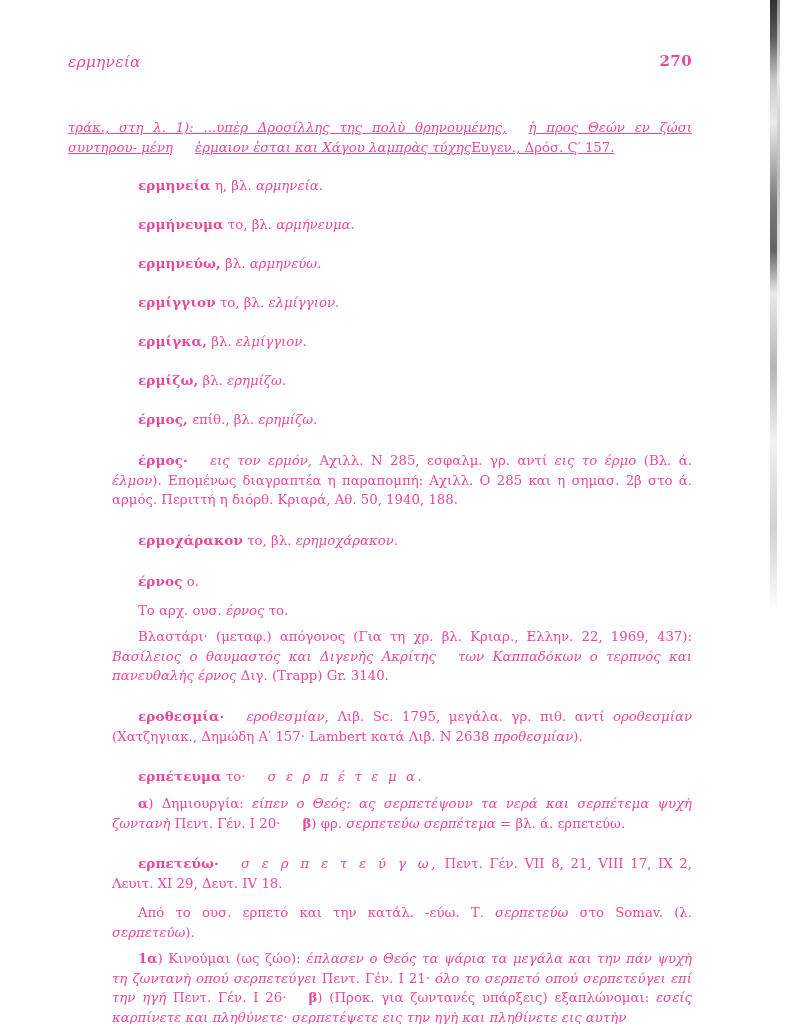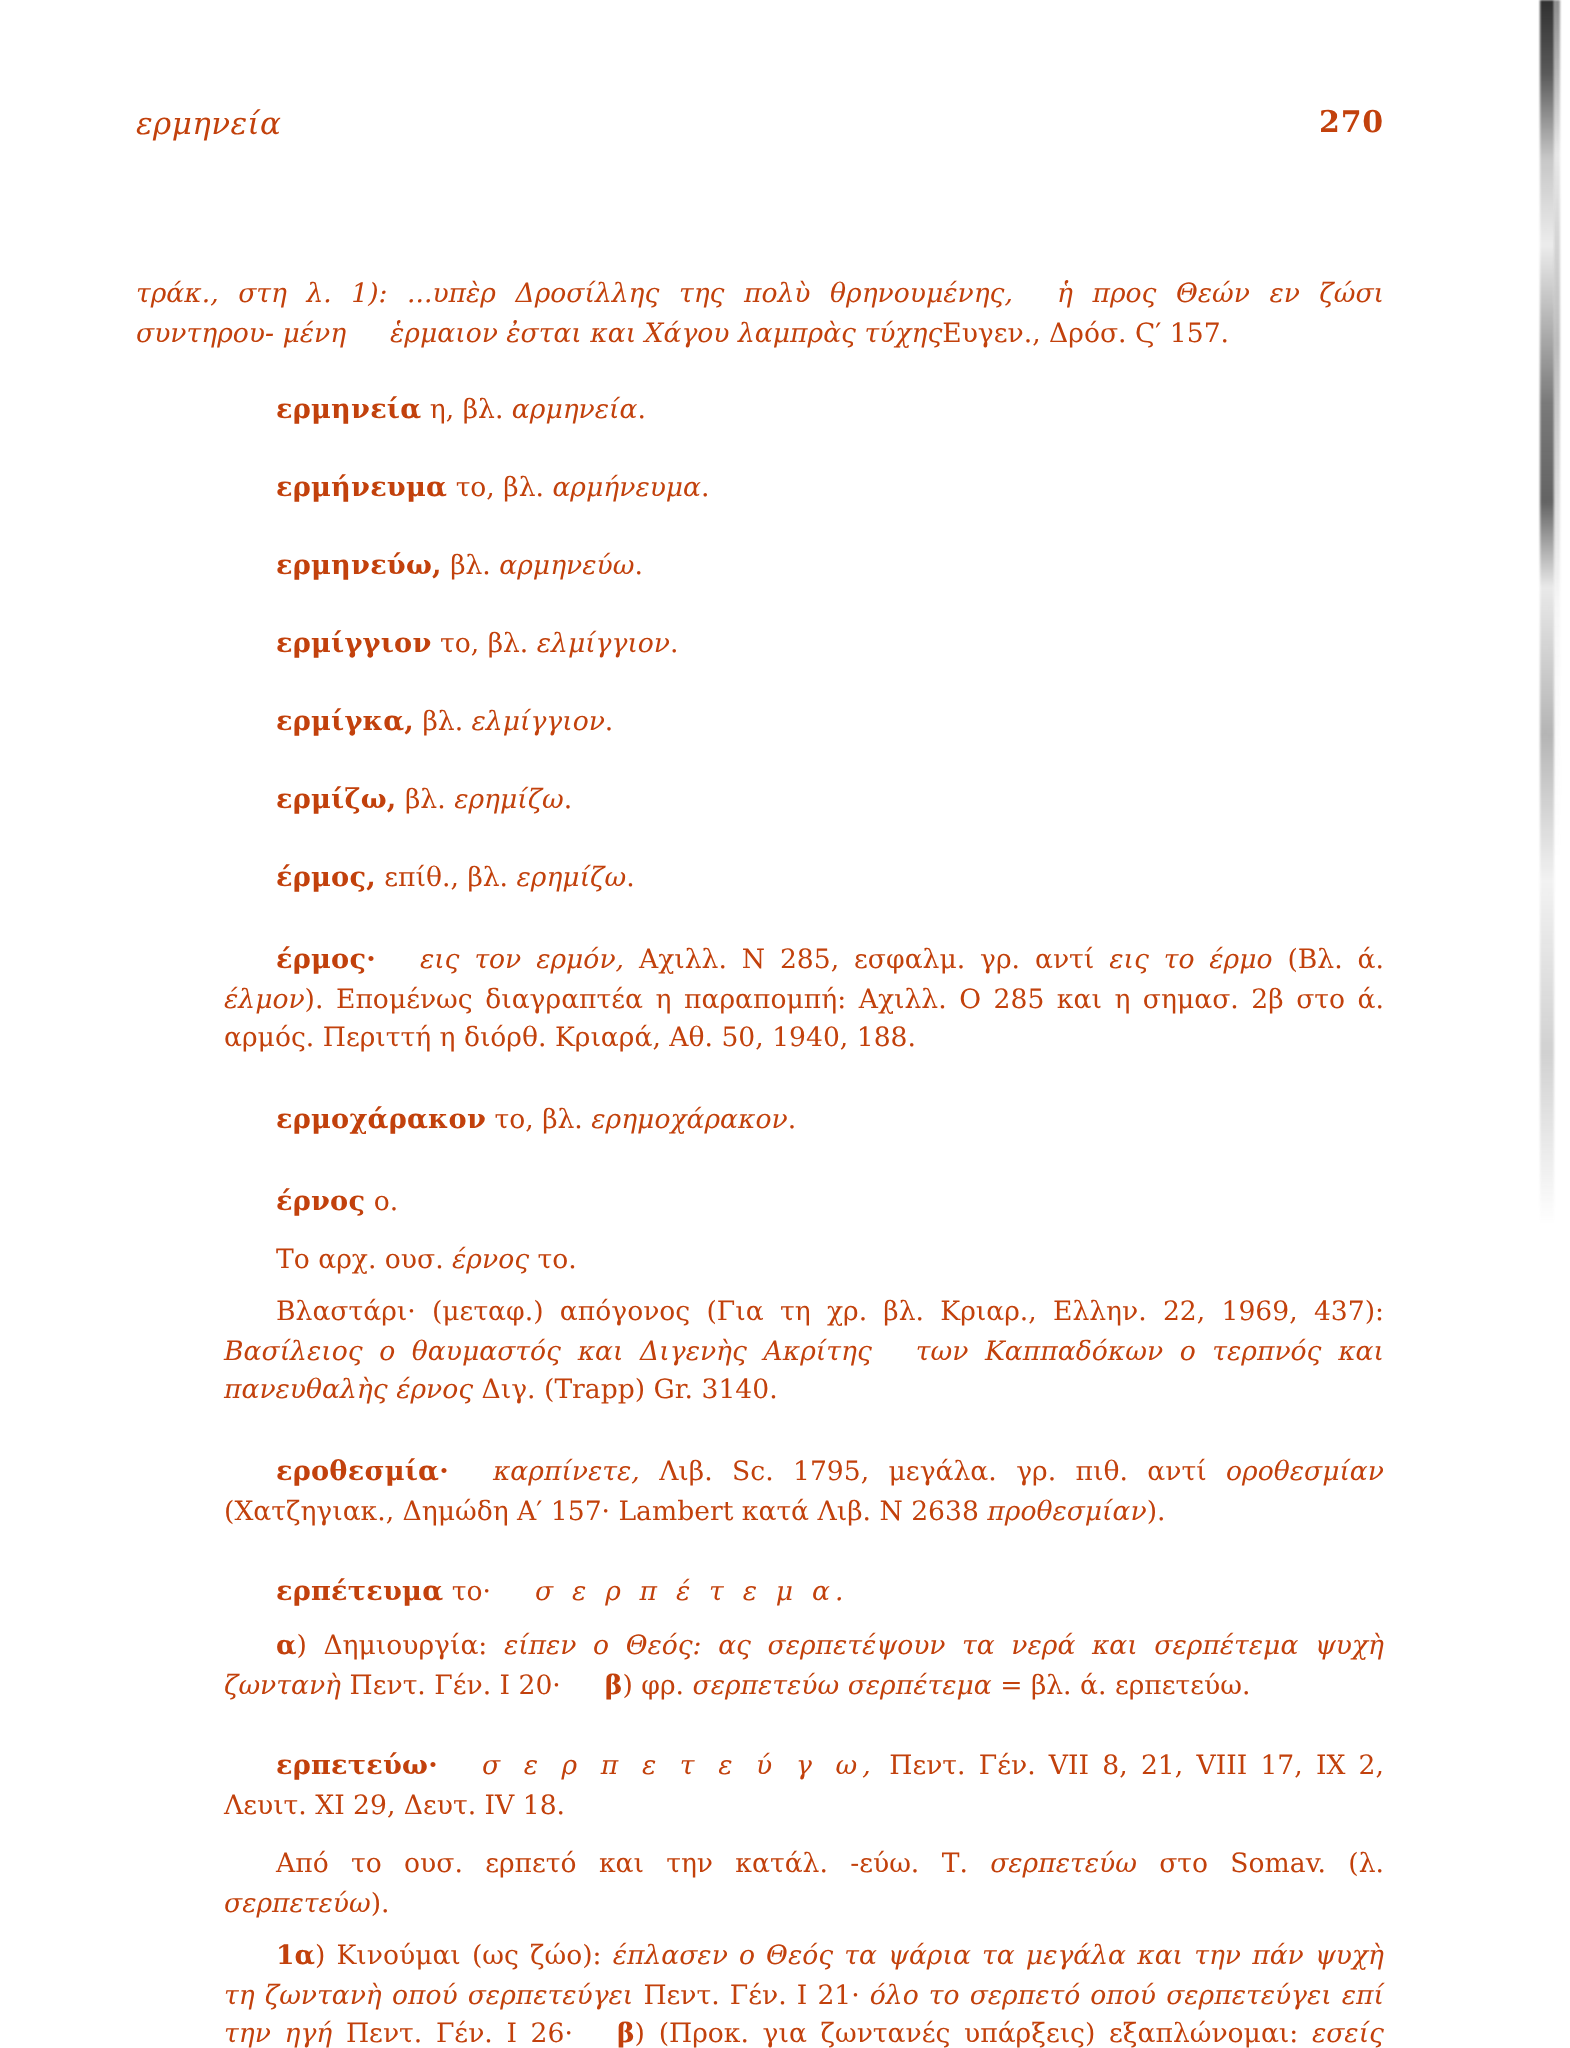--- a/index.html
+++ b/index.html
@@ -7,21 +7,21 @@
     padding: 0;
     background: #ffffff;
   }
   .page {
     position: relative;
     width: 785px;
     height: 1024px;
     background: #ffffff;
     overflow: hidden;
     font-family: "DejaVu Serif", "Liberation Serif", serif;
-    color: #c2410c;
+    color: #ec4899;
   }
   
   .scan-streak {
     position: absolute;
     top: 0;
     right: 8px;
     width: 7px;
     height: 612px;
     background: linear-gradient(to bottom,
         rgba(20,20,20,0.88) 0%,
@@ -101,21 +101,21 @@
   .it { font-style: italic; }
   .sp {
     font-style: italic;
     letter-spacing: 2.6px;
   }
   .sense {
     font-weight: bold;
   }
   .gap-m { display: inline-block; width: 22px; }
 
-  .s-intro { margin-top: 40px; }
+  .s-intro { margin-top: 20px; text-decoration: underline; }
   .s-stub  { margin-top: 19px; }
   .s-entry { margin-top: 21px; }
   .s-sub   { margin-top: 9px; }
   .s-tight { margin-top: 7px; }
 </style>
 </head>
 <body>
 
 <div class="page">
 
@@ -181,21 +181,21 @@
 
     <div class="block s-sub ind">
       <span>Το αρχ. ουσ. </span><span class="it">έρνος</span><span> το.</span>
     </div>
 
     <div class="block s-tight ind">
       <span>Βλαστάρι· (μεταφ.) απόγονος (Για τη χρ. βλ. Κριαρ., Ελλην. 22, 1969, 437): </span><span class="it">Βασίλειος ο θαυμαστός και Διγενὴς Ακρίτης</span><span class="gap-m"></span><span class="it">των Καππαδόκων ο τερπνός και πανευθαλὴς έρνος</span><span> Διγ. (Trapp) Gr. 3140.</span>
     </div>
 
     <div class="block s-entry ind">
-      <span class="lemma">εροθεσμία·</span><span class="gap-m"></span><span class="it">καρπίνετε,</span><span> Λιβ. Sc. 1795, μεγάλα. γρ. πιθ. αντί </span><span class="it">οροθεσμίαν</span><span> (Χατζηγιακ., Δημώδη Α′ 157· Lambert κατά Λιβ. Ν 2638 </span><span class="it">προθεσμίαν</span><span>).</span>
+      <span class="lemma">εροθεσμία·</span><span class="gap-m"></span><span class="it">εροθεσμίαν,</span><span> Λιβ. Sc. 1795, μεγάλα. γρ. πιθ. αντί </span><span class="it">οροθεσμίαν</span><span> (Χατζηγιακ., Δημώδη Α′ 157· Lambert κατά Λιβ. Ν 2638 </span><span class="it">προθεσμίαν</span><span>).</span>
     </div>
 
     <div class="block s-entry ind">
       <span class="lemma">ερπέτευμα</span>
       <span>το·</span><span class="gap-m"></span><span class="sp">σ ε ρ π έ τ ε μ α.</span>
     </div>
 
 
     <div class="block s-tight ind">
       <span class="sense">α</span><span>) Δημιουργία: </span><span class="it">είπεν ο Θεός: ας σερπετέψουν τα νερά και σερπέτεμα ψυχὴ ζωντανὴ</span><span> Πεντ. Γέν. Ι 20·</span><span class="gap-m"></span><span class="sense">β</span><span>) φρ. </span><span class="it">σερπετεύω σερπέτεμα</span><span> = βλ. ά. ερπετεύω.</span>

